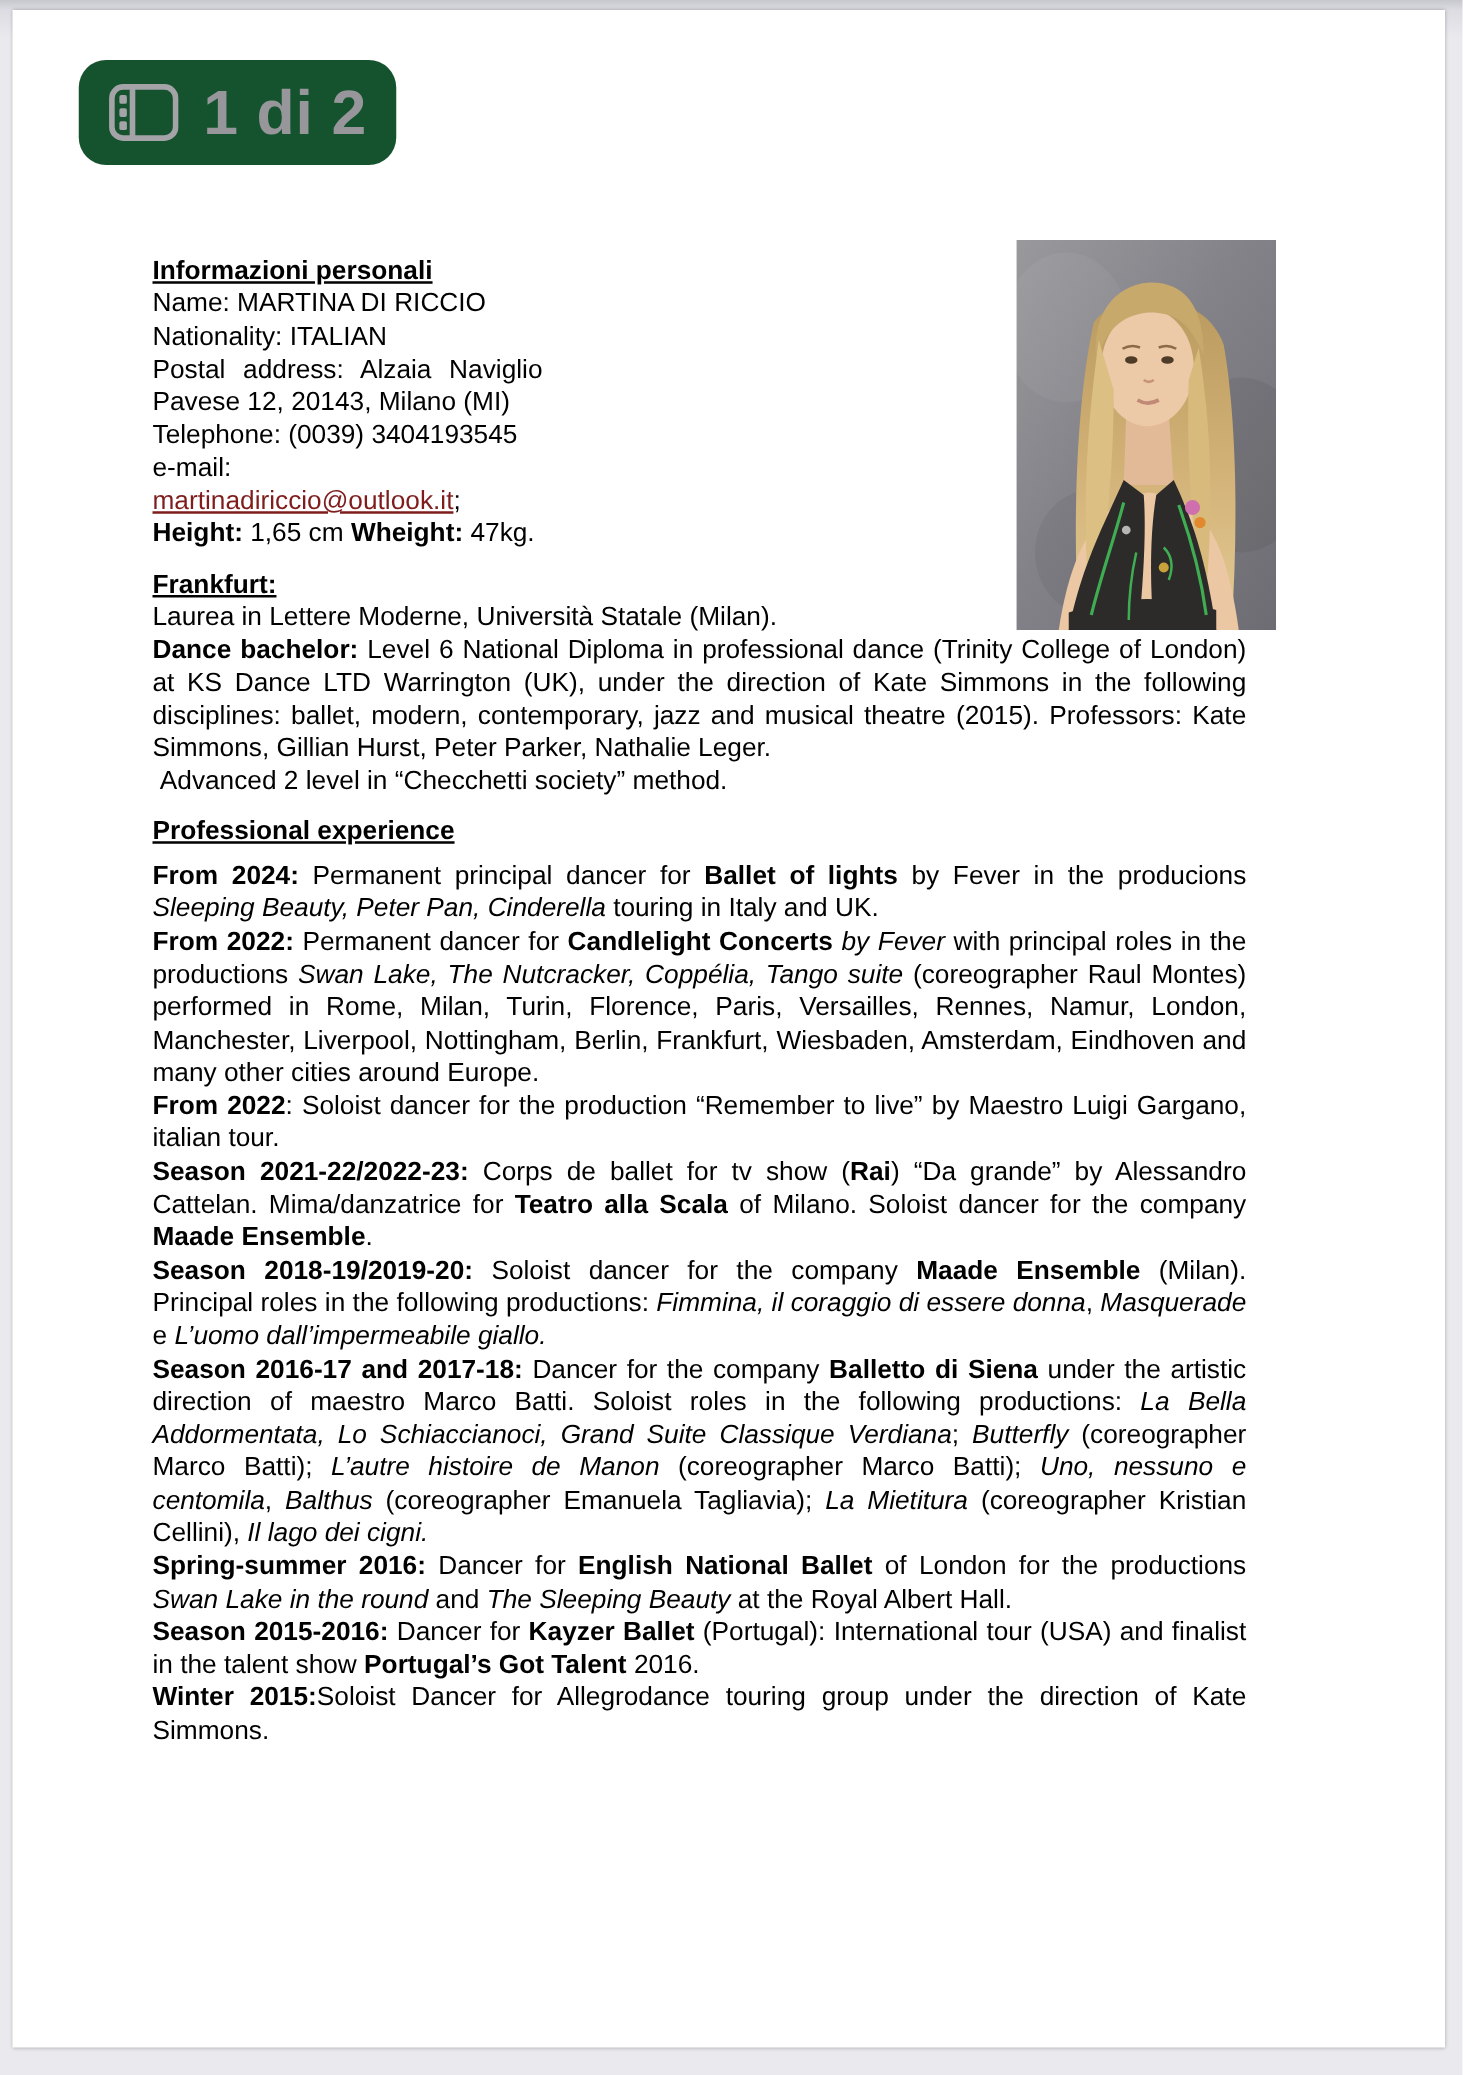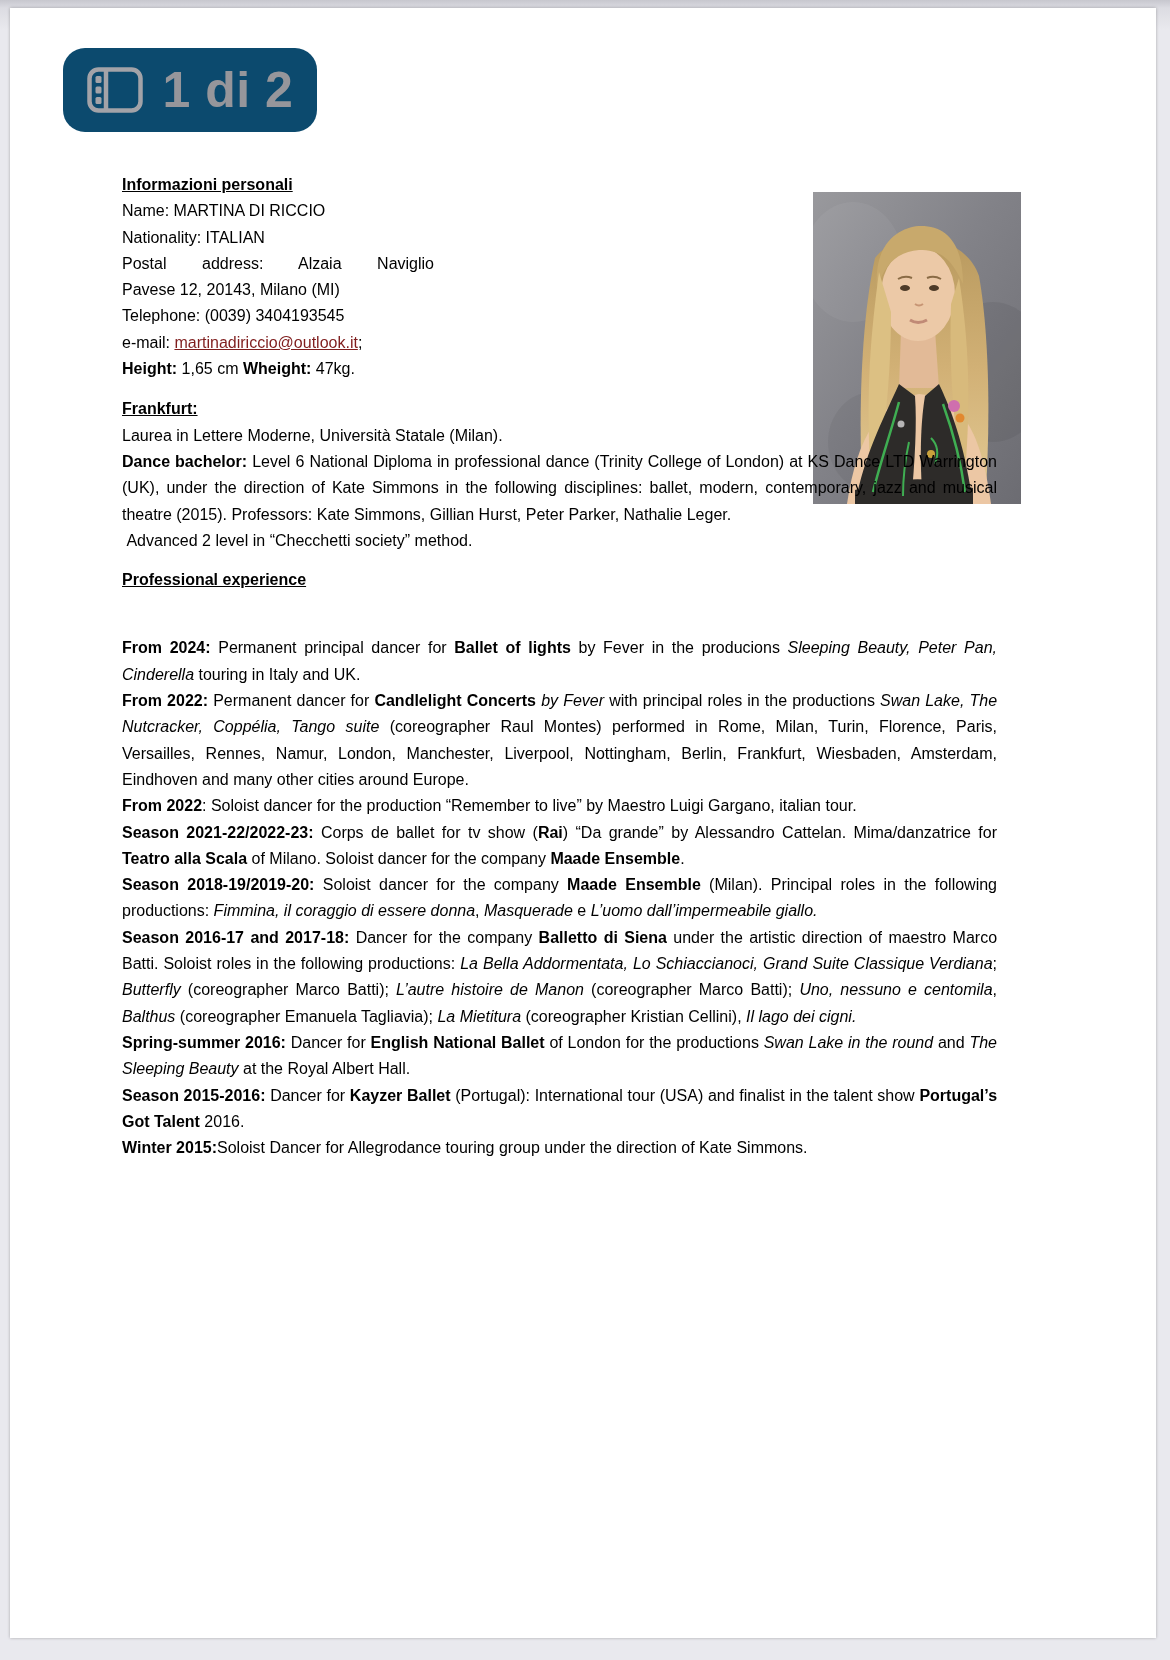--- a/index.html
+++ b/index.html
@@ -9,35 +9,35 @@
     font-family:"Liberation Sans", sans-serif;
     -webkit-font-smoothing:antialiased;
   }
   .page{
     position:absolute;left:10px;top:8px;width:1146px;height:1630px;
     background:#ffffff;box-shadow:0 0 3px rgba(0,0,0,.28);
   }
   
   .pill{
     position:absolute;left:53px;top:40px;width:254px;height:84px;
-    background:#0c4a6e;border-radius:22px;
+    background:#14532d;border-radius:22px;
     display:flex;align-items:center;justify-content:center;gap:20px;
     cursor:pointer;
   }
   .pill-label{
     font-size:50px;font-weight:600;color:#96969b;letter-spacing:.5px;
     line-height:1;
   }
   
   .content{
-    position:absolute;left:112px;top:164px;width:875px;
-    font-size:16px;line-height:26.3px;color:#000;
+    position:absolute;left:112px;top:196px;width:875px;
+    font-size:21px;line-height:26.3px;color:#000;
   }
   .h{font-weight:bold;text-decoration:underline;}
-  .h.hb{margin-bottom:42px;}
+  .h.hb{margin-bottom:10px;}
   .info-col{width:312px;}
   .pline{text-align:justify;}
   .pline.stretch{text-align-last:justify;}
   .para{text-align:justify;}
   .para.gap{}
   .b{font-weight:bold;}
   .i{font-style:italic;}
   .u{}
   .a{color:#7f1d1d;text-decoration:underline;cursor:pointer;}
   .spacer{width:100%;}

